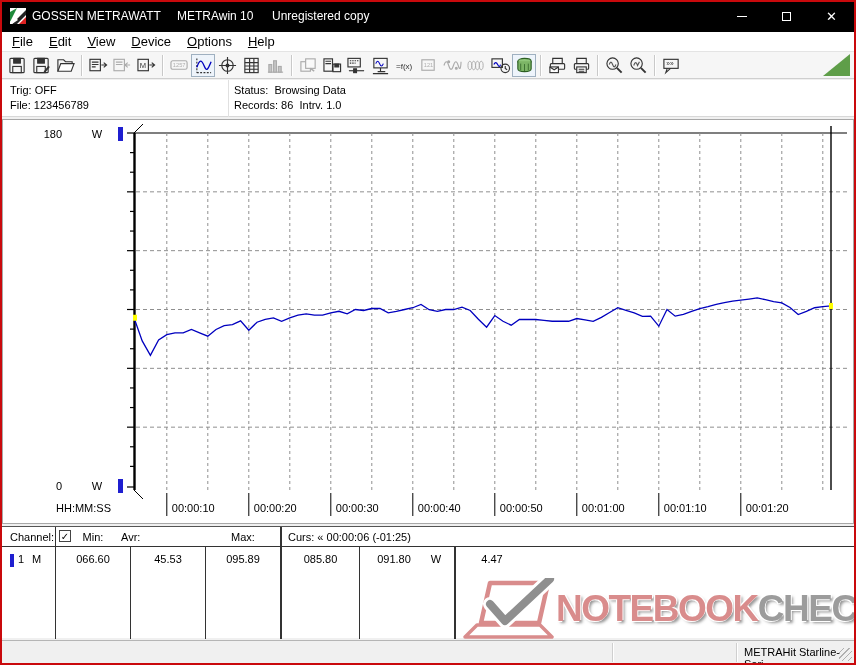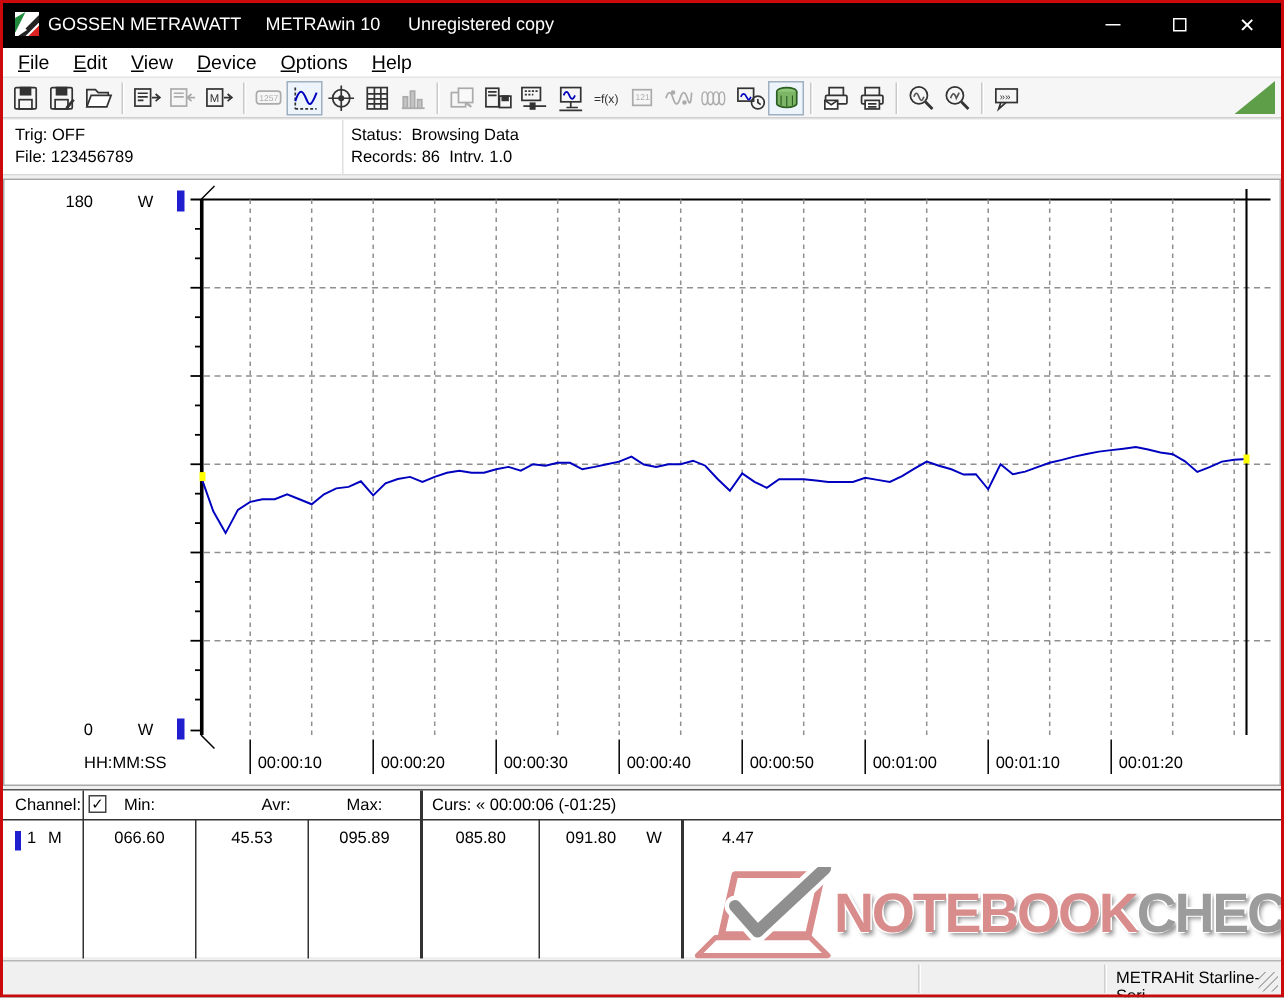--- a/index.html
+++ b/index.html
@@ -395,21 +395,21 @@
     <text x="97" y="490" text-anchor="middle">W</text>
     <text x="111" y="512" text-anchor="end">HH:MM:SS</text>
     <rect x="118" y="127" width="5" height="14" fill="#1f1fd0"></rect>
     <rect x="118" y="479" width="5" height="14" fill="#1f1fd0"></rect>
   </svg>
 
   <div class="tablepanel">
     <div class="tp" style="left:8px;top:4px">Channel:</div>
     <div class="chk"><span>✓</span></div>
     <div class="tp" style="left:56px;top:4px;width:70px;text-align:center">Min:</div>
-    <div class="tp" style="left:147px;top:4px;width:70px;text-align:center">Avr:</div>
+    <div class="tp" style="left:119px;top:4px;width:70px;">Avr:</div>
     <div class="tp" style="left:206px;top:4px;width:70px;text-align:center">Max:</div>
     <div class="tp" style="left:286px;top:4px">Curs: « 00:00:06 (-01:25)</div>
 
     <div class="tline-h"></div>
     <div class="tvline" style="left:53px;top:0;height:112px"></div>
     <div class="tvline" style="left:128px;top:19px;height:93px"></div>
     <div class="tvline" style="left:203px;top:19px;height:93px"></div>
     <div class="tvline thick" style="left:278px;top:0;height:112px"></div>
     <div class="tvline" style="left:357px;top:19px;height:93px"></div>
     <div class="tvline thick" style="left:452px;top:19px;height:93px"></div>

